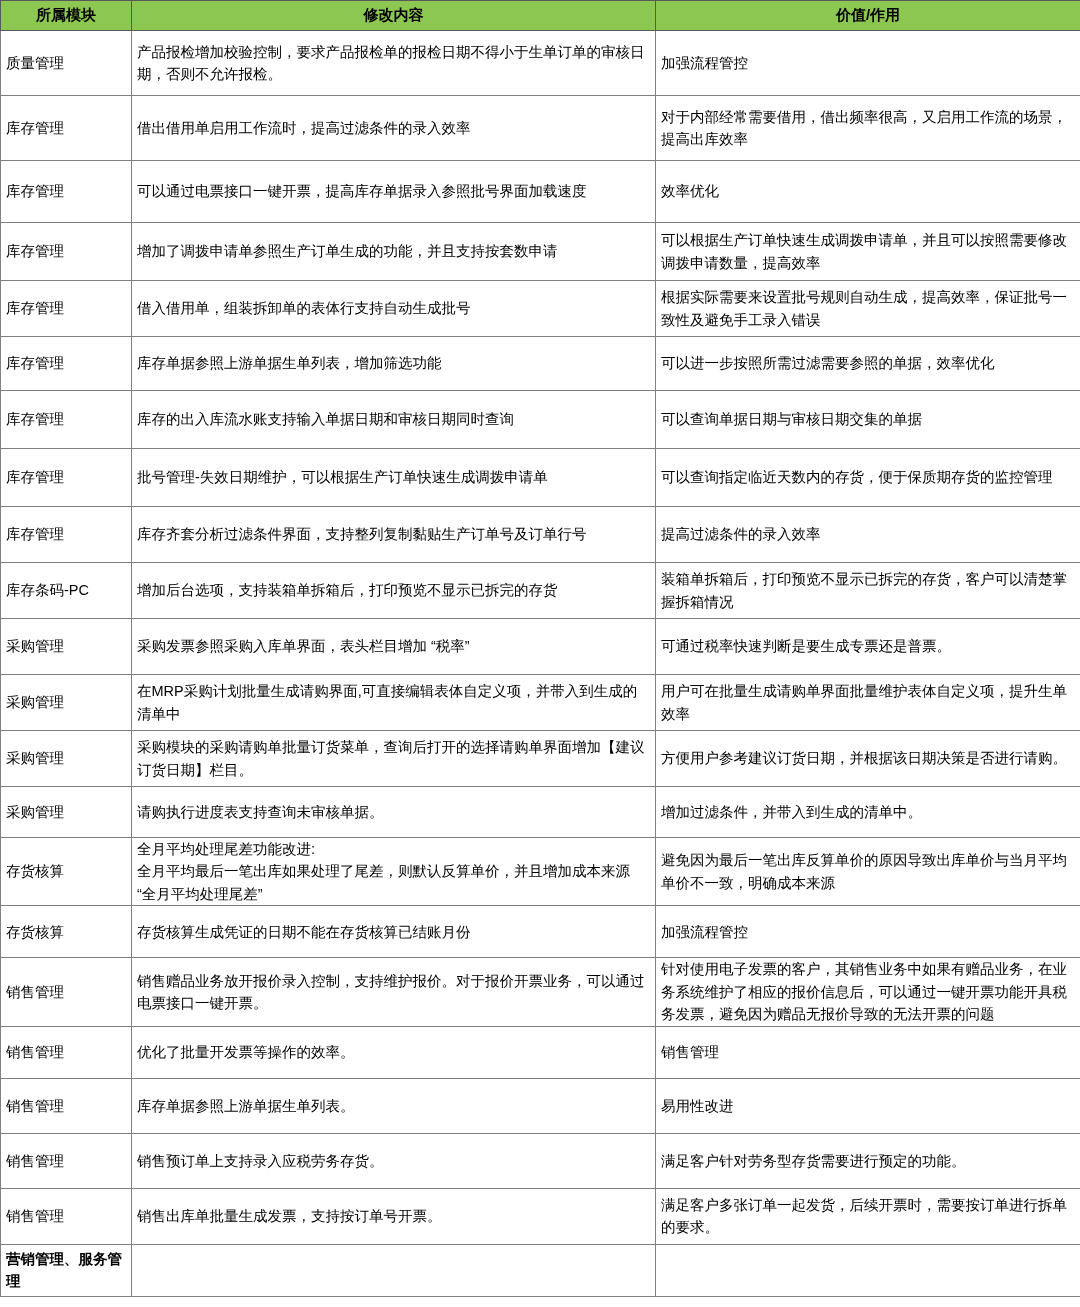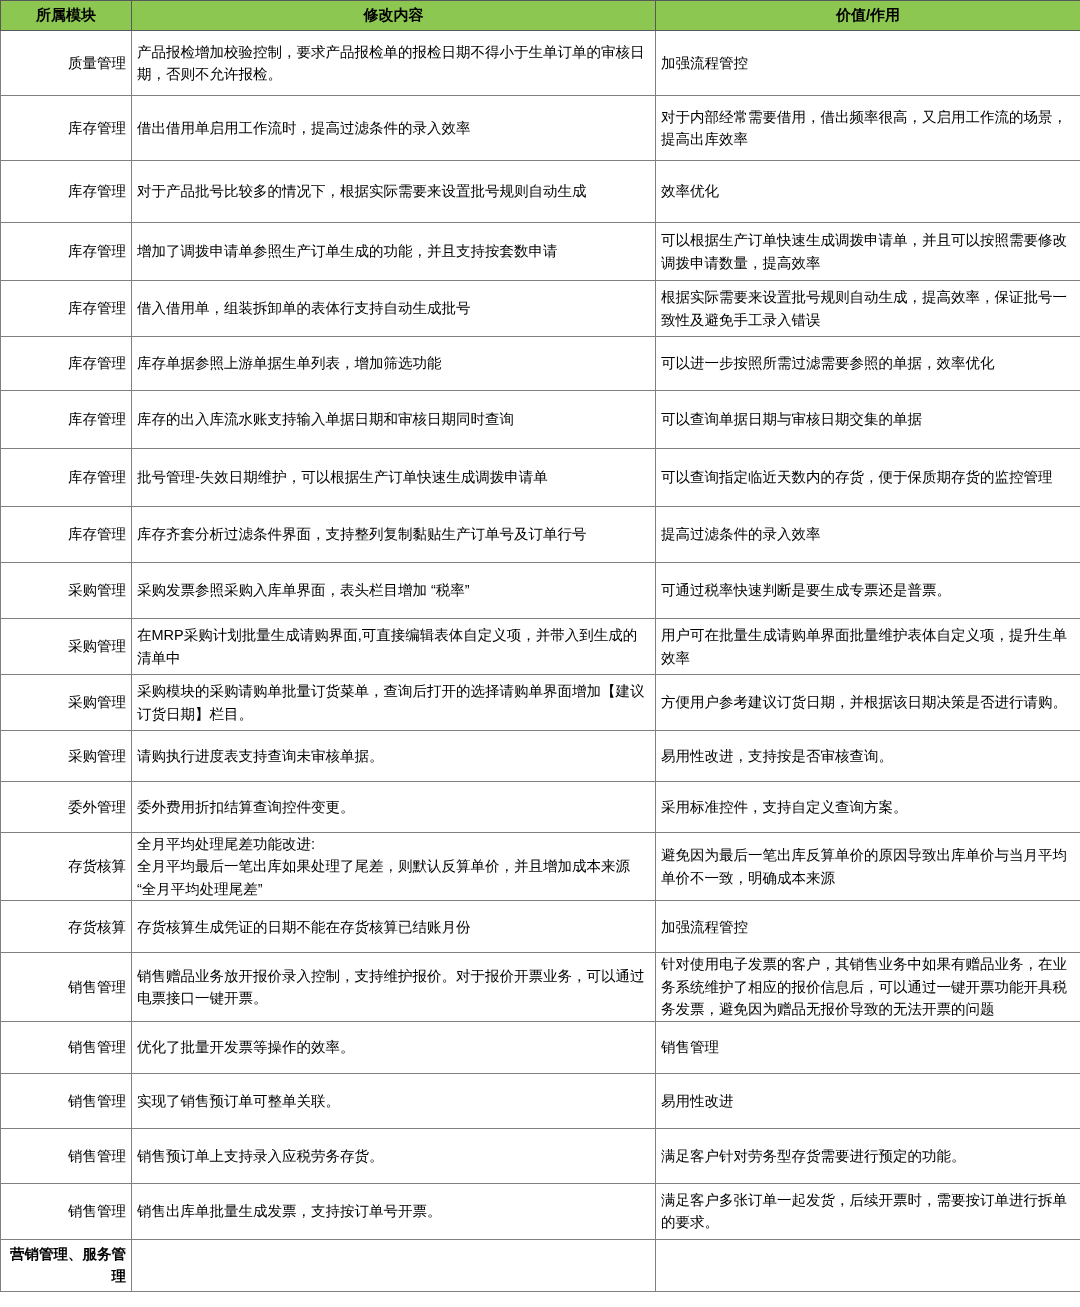--- a/index.html
+++ b/index.html
@@ -47,21 +47,21 @@
     border: 1px solid #808080;
     box-sizing: border-box;
     font-size: 14.5px;
     color: #000000;
     line-height: 1.55;
     padding: 0 5px;
     vertical-align: middle;
     overflow: hidden;
   }
   tbody td.module {
-    text-align: right;
+    text-align: left;
     vertical-align: middle;
     white-space: normal;
   }
   tbody td.module.bold {
     font-weight: bold;
   }
   tbody td.content,
   tbody td.value {
     text-align: left;
     vertical-align: middle;
@@ -111,21 +111,21 @@
           </td>
           <td class="value">
             <span class="cell-text">对于内部经常需要借用，借出频率很高，又启用工作流的场景，提高出库效率</span>
           </td>
         </tr>
         <tr style="height: 62px;">
           <td class="module">
             <span class="cell-text">库存管理</span>
           </td>
           <td class="content">
-            <span class="cell-text">对于产品批号比较多的情况下，根据实际需要来设置批号规则自动生成</span>
+            <span class="cell-text">可以通过电票接口一键开票，提高库存单据录入参照批号界面加载速度</span>
           </td>
           <td class="value">
             <span class="cell-text">效率优化</span>
           </td>
         </tr>
         <tr style="height: 58px;">
           <td class="module">
             <span class="cell-text">库存管理</span>
           </td>
           <td class="content">
@@ -185,20 +185,31 @@
           </td>
           <td class="content">
             <span class="cell-text">库存齐套分析过滤条件界面，支持整列复制黏贴生产订单号及订单行号</span>
           </td>
           <td class="value">
             <span class="cell-text">提高过滤条件的录入效率</span>
           </td>
         </tr>
         <tr style="height: 56px;">
           <td class="module">
+            <span class="cell-text">库存条码-PC</span>
+          </td>
+          <td class="content">
+            <span class="cell-text">增加后台选项，支持装箱单拆箱后，打印预览不显示已拆完的存货</span>
+          </td>
+          <td class="value">
+            <span class="cell-text">装箱单拆箱后，打印预览不显示已拆完的存货，客户可以清楚掌握拆箱情况</span>
+          </td>
+        </tr>
+        <tr style="height: 56px;">
+          <td class="module">
             <span class="cell-text">采购管理</span>
           </td>
           <td class="content">
             <span class="cell-text">采购发票参照采购入库单界面，表头栏目增加 “税率”</span>
           </td>
           <td class="value">
             <span class="cell-text">可通过税率快速判断是要生成专票还是普票。</span>
           </td>
         </tr>
         <tr style="height: 56px;">
@@ -224,32 +235,21 @@
           </td>
         </tr>
         <tr style="height: 51px;">
           <td class="module">
             <span class="cell-text">采购管理</span>
           </td>
           <td class="content">
             <span class="cell-text">请购执行进度表支持查询未审核单据。</span>
           </td>
           <td class="value">
-            <span class="cell-text">易用性改进，支持按是否审核查询。</span>
-          </td>
-        </tr>
-        <tr style="height: 51px;">
-          <td class="module">
-            <span class="cell-text">委外管理</span>
-          </td>
-          <td class="content">
-            <span class="cell-text">委外费用折扣结算查询控件变更。</span>
-          </td>
-          <td class="value">
-            <span class="cell-text">采用标准控件，支持自定义查询方案。</span>
+            <span class="cell-text">增加过滤条件，并带入到生成的清单中。</span>
           </td>
         </tr>
         <tr style="height: 62px;">
           <td class="module">
             <span class="cell-text">存货核算</span>
           </td>
           <td class="content">
             <span class="cell-text">全月平均处理尾差功能改进:
 全月平均最后一笔出库如果处理了尾差，则默认反算单价，并且增加成本来源 “全月平均处理尾差”</span>
           </td>
@@ -288,21 +288,21 @@
           </td>
           <td class="value">
             <span class="cell-text">销售管理</span>
           </td>
         </tr>
         <tr style="height: 55px;">
           <td class="module">
             <span class="cell-text">销售管理</span>
           </td>
           <td class="content">
-            <span class="cell-text">实现了销售预订单可整单关联。</span>
+            <span class="cell-text">库存单据参照上游单据生单列表。</span>
           </td>
           <td class="value">
             <span class="cell-text">易用性改进</span>
           </td>
         </tr>
         <tr style="height: 55px;">
           <td class="module">
             <span class="cell-text">销售管理</span>
           </td>
           <td class="content">

